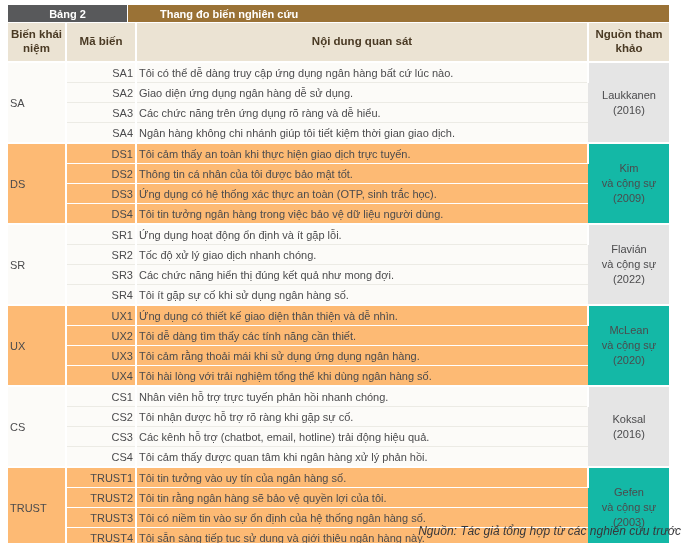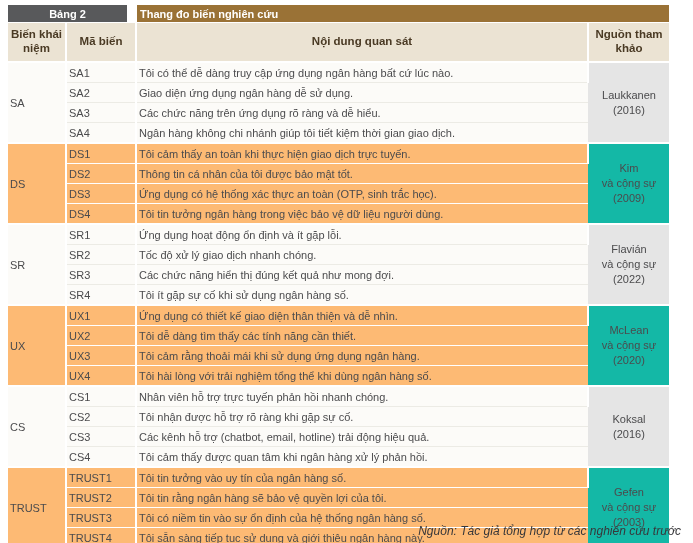--- a/index.html
+++ b/index.html
@@ -5,42 +5,42 @@
   html,body{margin:0;padding:0;background:#ffffff;}
   .page{
     position:relative;width:693px;height:543px;background:#ffffff;overflow:hidden;
     font-family:"Liberation Sans","DejaVu Sans",sans-serif;
     -webkit-font-smoothing:antialiased;
   }
   .table-wrap{position:absolute;left:8px;top:5px;width:661px;}
   .titlebar{display:flex;height:17px;margin-bottom:1px;}
   .title-left{
     width:119px;background:#58595b;color:#ffffff;font-weight:bold;font-size:11px;
-    display:flex;align-items:center;justify-content:center;margin-right:10px;text-align:right;
+    display:flex;align-items:center;justify-content:center;margin-right:1px;text-align:right;
   }
   .title-right{
     flex:1;background:#9a7236;color:#ffffff;font-weight:bold;font-size:11px;
-    display:flex;align-items:center;padding-left:3px;
+    display:flex;align-items:center;padding-left:32px;
   }
   table.scale-table{
     width:661px;border-collapse:collapse;table-layout:fixed;
   }
   .scale-table th{
     background:#ebe3d3;color:#4a3a24;font-weight:bold;font-size:11.5px;line-height:1.2;
     height:36px;text-align:center;vertical-align:middle;padding:1px 2px;
     border-right:2px solid #ffffff;border-bottom:2px solid #ffffff;
   }
   .scale-table th:last-child{border-right:none;}
   .scale-table td{
     font-size:11px;color:#4b4b4d;vertical-align:middle;height:19px;padding:0 2px;
     border-right:2px solid #ffffff;
   }
   .scale-table td:last-child{border-right:none;}
   .col-group{ text-align:left;font-size:11.5px; }
-  .col-code{ text-align:left; }
+  .col-code{ text-align:right; }
   .col-text{ text-align:left;padding-left:9px;padding-right:4px;white-space:nowrap;overflow:hidden; }
   .col-source{ text-align:center;line-height:1.35;font-size:11px; }
   
   tr.plain  td{ background:#fcfbf8; }
   tr.plain  td.col-source{ background:#e5e5e5; }
   tr.shaded td{ background:#fdba74; }
   tr.shaded td.col-source{ background:#14b8a6; }
   
   tr.plain:not(.group-end)  td.col-code, tr.plain:not(.group-end)  td.col-text{ border-bottom:1px solid #ecebe5; }
   tr.shaded:not(.group-end) td.col-code, tr.shaded:not(.group-end) td.col-text{ border-bottom:1px solid #ffffff; }

